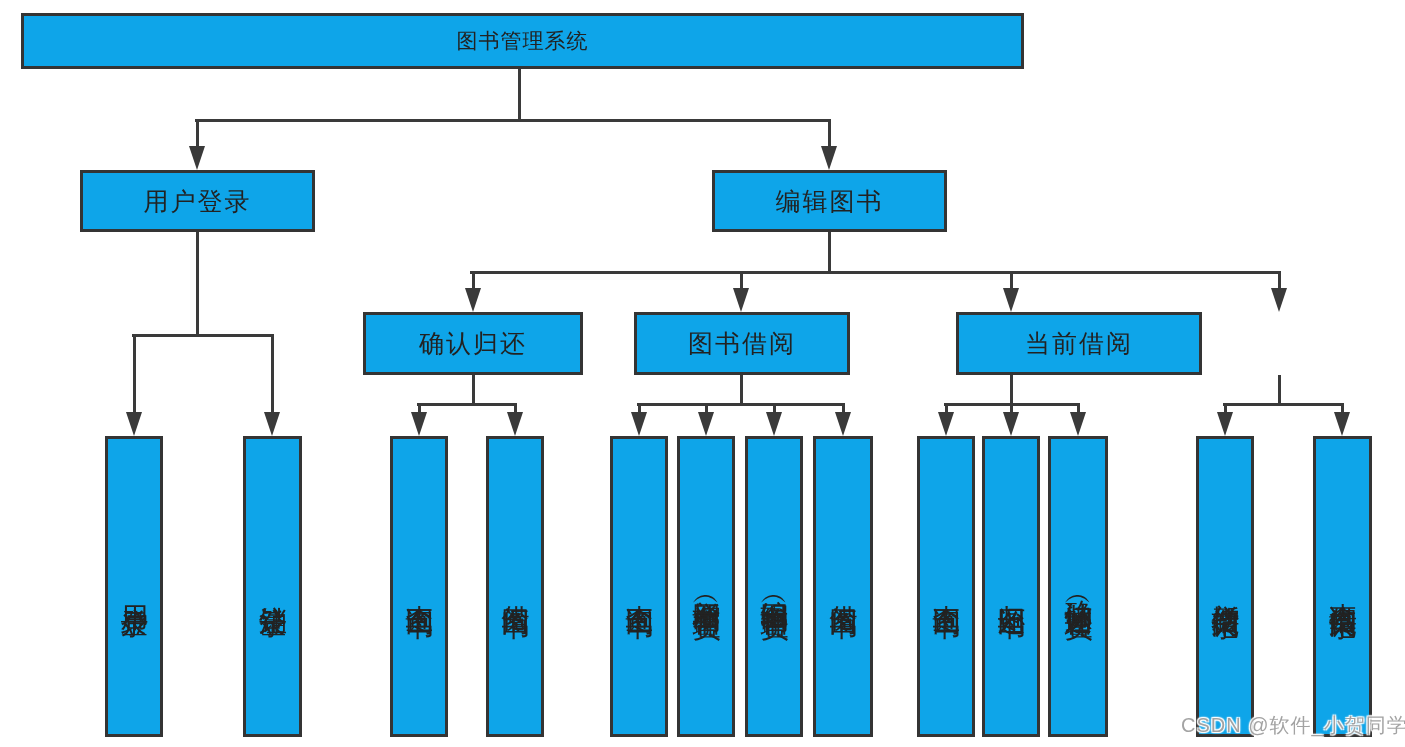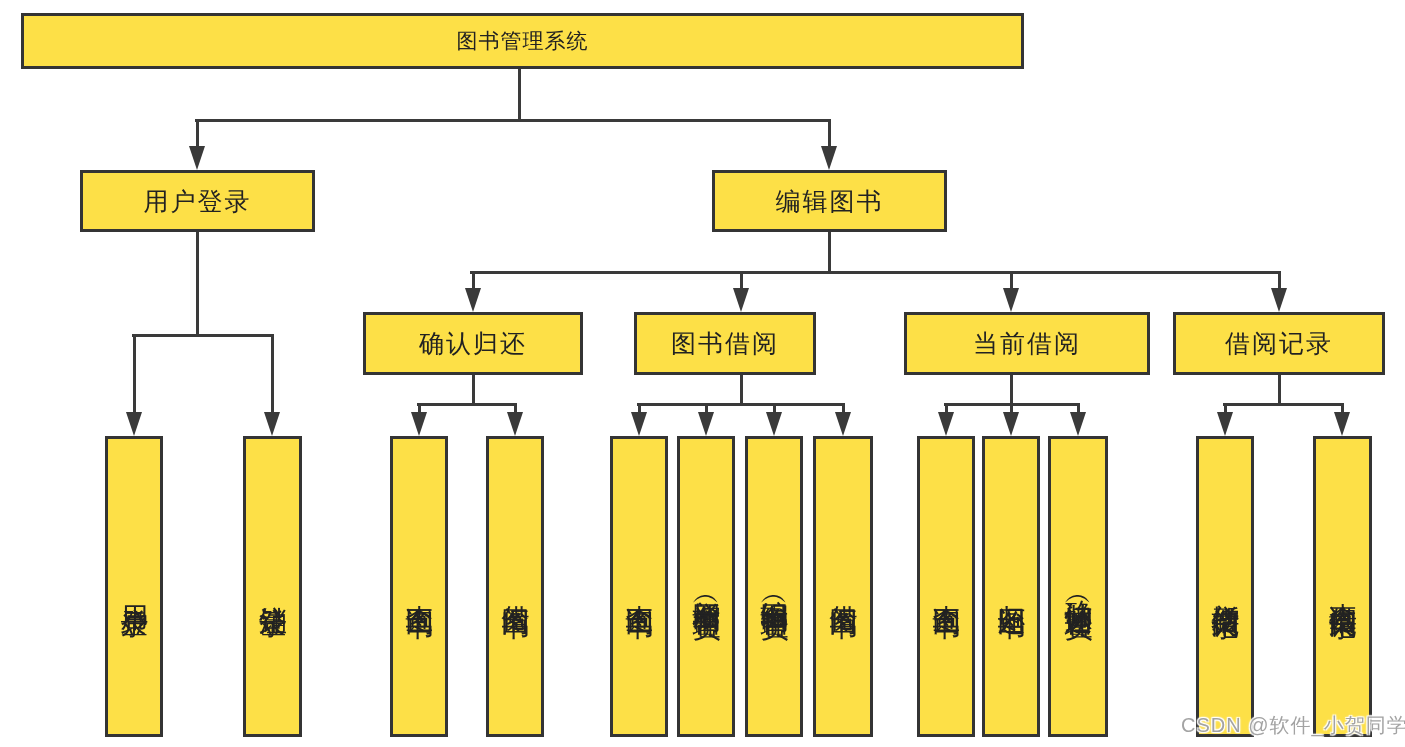--- a/index.html
+++ b/index.html
@@ -8,21 +8,21 @@
     width:1405px;height:747px;
     background:#ffffff;
     font-family:"Liberation Sans", sans-serif;
     color:#222222;
     overflow:hidden;
   }
   .box{
     position:absolute;
     box-sizing:border-box;
     border:3px solid #343434;
-    background:#fde047;
+    background:#0ea5e9;
     display:flex;
     align-items:center;
     justify-content:center;
     text-align:center;
     color:#222222;
   }
   .root-box{font-size:21px;letter-spacing:1px;}
   .l2-box,.l3-box{font-size:25px;letter-spacing:2px;}
   .leaf-box{font-size:28px;}
   .vtext{
@@ -91,28 +91,25 @@
   <div class="vline" style="left:740px;top:271px;height:22px;"></div>
   <div class="arrow" style="left:733px;top:288px;"></div>
   <div class="vline" style="left:1010px;top:271px;height:22px;"></div>
   <div class="arrow" style="left:1003px;top:288px;"></div>
   <div class="vline" style="left:1278px;top:271px;height:22px;"></div>
   <div class="arrow" style="left:1271px;top:288px;"></div>
 
   <div class="box l3-box" style="left:363px;top:312px;width:220px;height:63px;">
     <span>确认归还</span>
   </div>
-  <div class="box l3-box" style="left:634px;top:312px;width:182px;height:63px;">
+  <div class="box l3-box" style="left:634px;top:312px;width:216px;height:63px;">
     <span>图书借阅</span>
   </div>
-  <div class="box l3-box" style="left:904px;top:312px;width:246px;height:63px;">
+  <div class="box l3-box" style="left:956px;top:312px;width:246px;height:63px;">
     <span>当前借阅</span>
-  </div>
-  <div class="box l3-box" style="left:1173px;top:312px;width:212px;height:63px;">
-    <span>借阅记录</span>
   </div>
 
   <div class="vline" style="left:472px;top:375px;height:30px;"></div>
   <div class="hline" style="left:417px;top:403px;width:100px;"></div>
   <div class="vline" style="left:418px;top:403px;height:13px;"></div>
   <div class="arrow" style="left:411px;top:412px;"></div>
   <div class="vline" style="left:514px;top:403px;height:13px;"></div>
   <div class="arrow" style="left:507px;top:412px;"></div>
 
   <div class="vline" style="left:740px;top:375px;height:30px;"></div>

